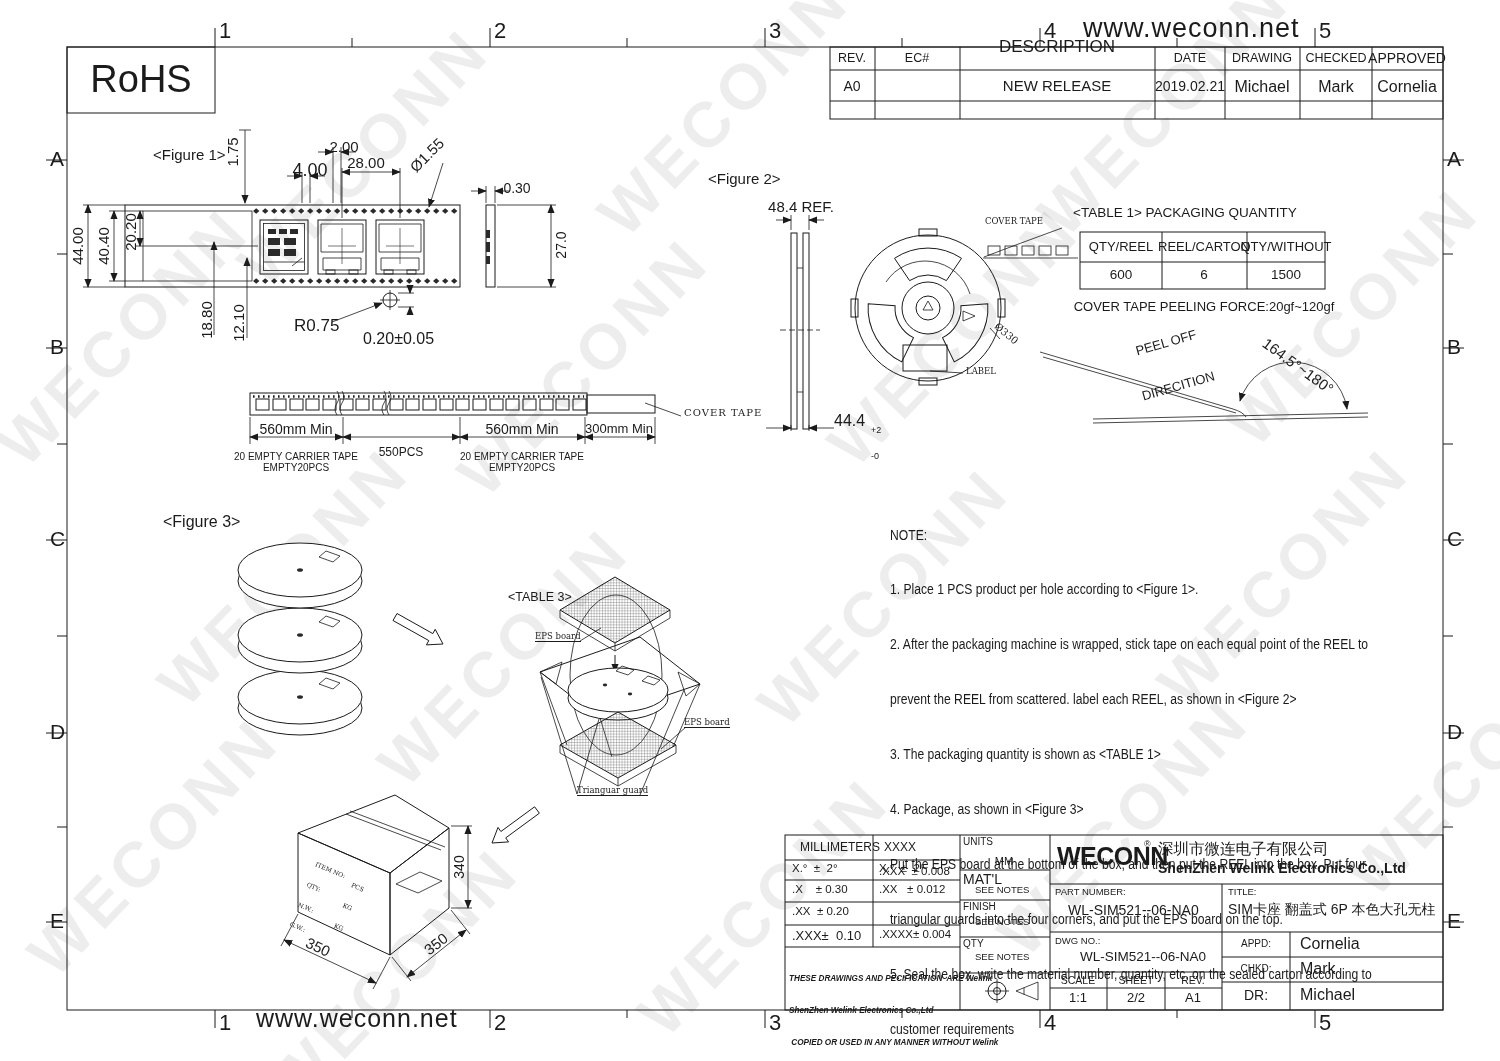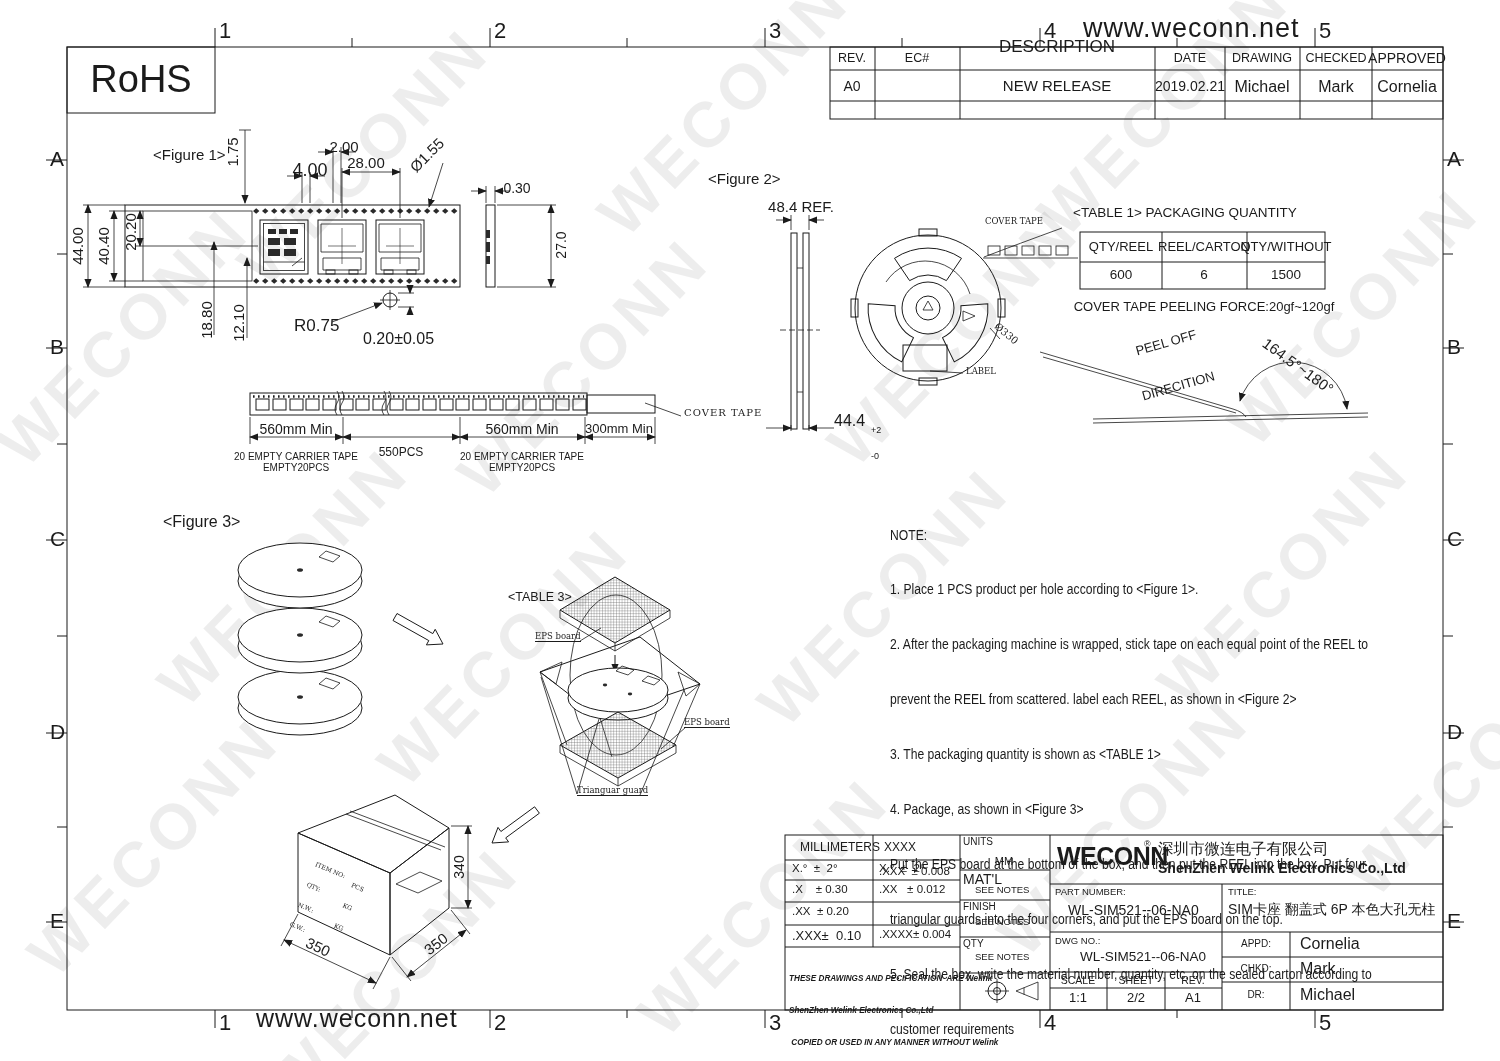--- a/index.html
+++ b/index.html
@@ -443,14 +443,14 @@
 <span class="t txt" style="left:1078px;top:980px;font-size:10.5px;transform:translate(-50%,-50%)">SCALE</span>
 <span class="t txt" style="left:1136px;top:980px;font-size:10.5px;transform:translate(-50%,-50%)">SHEET</span>
 <span class="t txt" style="left:1193px;top:980px;font-size:10.5px;transform:translate(-50%,-50%)">REV.</span>
 <span class="t txt" style="left:1078px;top:998px;font-size:13px;transform:translate(-50%,-50%)">1:1</span>
 <span class="t txt" style="left:1136px;top:998px;font-size:13px;transform:translate(-50%,-50%)">2/2</span>
 <span class="t txt" style="left:1193px;top:998px;font-size:13px;transform:translate(-50%,-50%)">A1</span>
 <span class="t txt" style="left:1256px;top:944px;font-size:10px;transform:translate(-50%,-50%)">APPD:</span>
 <span class="t txt" style="left:1300px;top:936px;font-size:16px">Cornelia</span>
 <span class="t txt" style="left:1256px;top:969px;font-size:10px;transform:translate(-50%,-50%)">CHKD:</span>
 <span class="t txt" style="left:1300px;top:961px;font-size:16px">Mark</span>
-<span class="t txt" style="left:1256px;top:995px;font-size:10px;transform:translate(-50%,-50%)">DR:</span>
+<span class="t txt" style="left:1256px;top:995px;font-size:14px;transform:translate(-50%,-50%)">DR:</span>
 <span class="t txt" style="left:1300px;top:987px;font-size:16px">Michael</span>
 
 </body></html>

